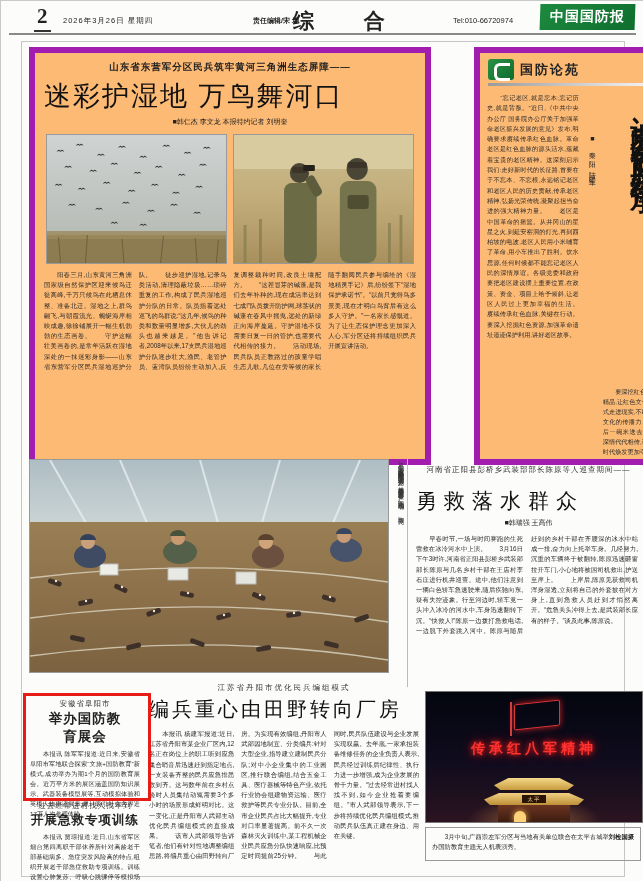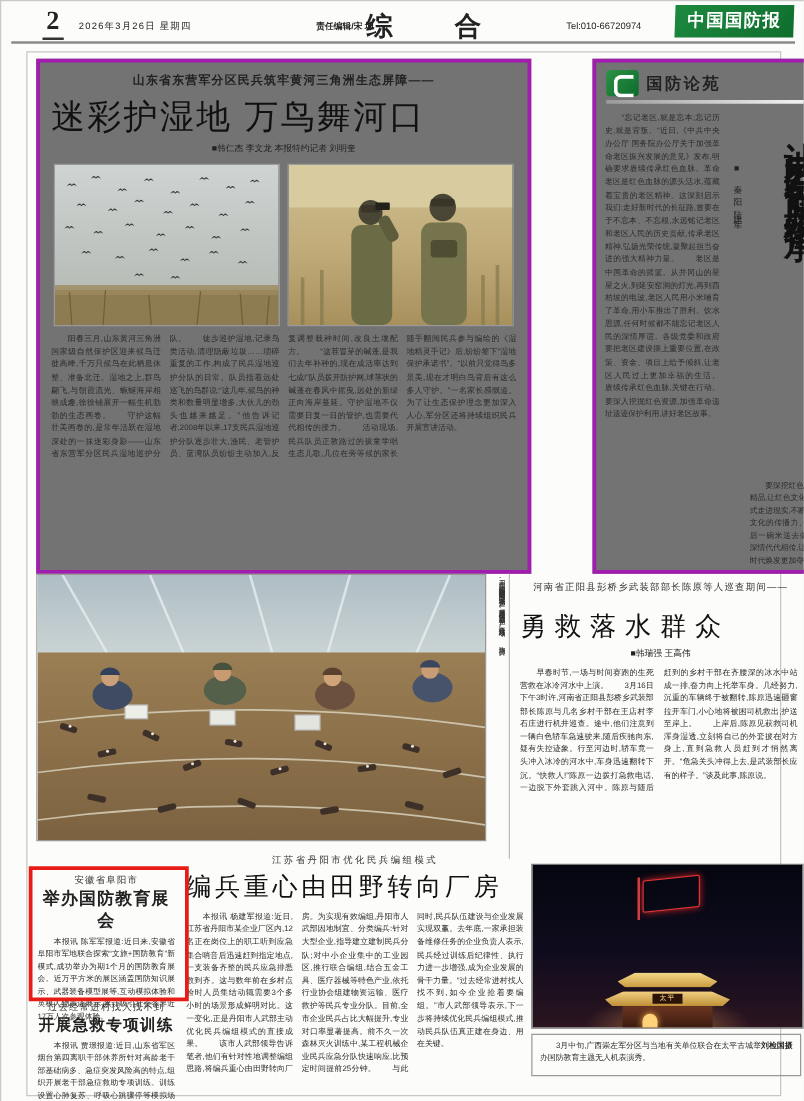--- a/index.html
+++ b/index.html
@@ -11,21 +11,21 @@
   .date{position:absolute;left:62px;top:15px;font-size:7.5px;font-weight:normal;letter-spacing:1px;}
   .editor{position:absolute;left:252px;top:15px;font-size:7px;font-weight:bold;}
   .secname{position:absolute;left:292px;top:6px;font-size:21px;font-weight:bold;letter-spacing:22px;white-space:nowrap;text-align:center;}
   .tel{position:absolute;left:452px;top:15px;font-size:7.5px;}
   .masthead{position:absolute;right:9px;top:3px;width:95px;height:26px;background:linear-gradient(135deg,#1d8a3f,#0f6e2e);
             color:#fff;display:flex;align-items:center;justify-content:center;
             font-family:"Liberation Serif",serif;font-weight:bold;font-size:14px;letter-spacing:1px;transform:skewX(-2deg);}
   .hdr-rule{position:absolute;left:8px;top:32px;width:627px;height:2px;background:#8a8a8a;}
   .frame{position:absolute;left:20px;top:40px;width:602px;height:834px;border:1px solid #c6c6c4;}
   
-  .box{position:absolute;background:#737373;border:3px solid #a21caf;}
+  .box{position:absolute;background:#fdba74;border:6px solid #a21caf;}
   .kicker{text-align:center;font-size:9.5px;font-weight:bold;color:#222;letter-spacing:1px;}
   .kicker-sm{text-align:center;font-size:7.5px;color:#333;letter-spacing:1px;}
   .headline{text-align:left;font-weight:normal;color:#111;white-space:nowrap;}
   .byline{text-align:center;font-size:7px;color:#222;margin-top:3px;}
   .bodytext{font-size:6.3px;line-height:1.62;text-align:justify;color:#2a2a2a;overflow:hidden;}
   .cols4{column-count:4;column-gap:7px;}
   .cols3{column-count:3;column-gap:7px;}
   .cols2{column-count:2;column-gap:8px;}
   
   .main-box{left:28px;top:46px;width:390px;height:406px;padding:0;}
@@ -51,21 +51,21 @@
   .mid-photo{position:absolute;left:28px;top:458px;width:358px;height:212px;border:1px solid #999;overflow:hidden;}
   .mid-cap{position:absolute;left:389px;top:458px;width:14px;height:212px;writing-mode:vertical-rl;
            font-size:6px;line-height:1.3;color:#333;letter-spacing:.5px;overflow:hidden;}
   
   .rescue{position:absolute;left:406px;top:458px;width:234px;height:228px;border-left:1px solid #bbb;padding:6px 0 0 8px;box-sizing:border-box;}
   .rescue-title{font-size:21px;letter-spacing:7px;margin-top:12px;}
   .rescue-cols{height:152px;margin-top:6px;width:222px;}
   
   .bl-a{position:absolute;left:29px;top:698px;width:110px;}
   .bl-b{position:absolute;left:29px;top:800px;width:110px;}
-  .bl-head{font-size:13.5px;font-weight:bold;text-align:center;letter-spacing:1px;margin:1px 0 3px;}
+  .bl-head{font-size:13.5px;font-weight:bold;text-align:center;letter-spacing:1px;margin:1px 15px 3px;}
   .bl-head2{font-size:12.5px;font-weight:bold;text-align:center;letter-spacing:1px;margin:1px 0 3px;}
   .bl-body{font-size:6.2px;line-height:1.6;text-align:justify;color:#2a2a2a;overflow:hidden;}
   .redbox{position:absolute;left:22px;top:692px;width:122px;height:102px;border:3px solid #e81c16;z-index:30;pointer-events:none;}
   
   .militia{position:absolute;left:148px;top:682px;width:270px;height:194px;}
   .militia-title{font-size:20px;letter-spacing:3px;margin-top:3px;}
   .militia-cols{height:142px;margin-top:6px;}
   
   .night{position:absolute;left:424px;top:690px;width:216px;height:130px;border:1px solid #777;overflow:hidden;
          background:linear-gradient(180deg,#04060f 0%,#100c1e 55%,#2b1420 100%);}
@@ -314,20 +314,21 @@
 
   <div class="militia">
     <div class="kicker-sm" style="letter-spacing:2px;">江苏省丹阳市优化民兵编组模式</div>
     <div class="headline militia-title">编兵重心由田野转向厂房</div>
     <div class="bodytext cols3 militia-cols">　　本报讯 杨建军报道:近日,江苏省丹阳市某企业厂区内,12名正在岗位上的职工听到应急集合哨音后迅速赶到指定地点,一支装备齐整的民兵应急排悉数到齐。这与数年前在乡村点验时人员集结动辄需要3个多小时的场景形成鲜明对比。这一变化,正是丹阳市人武部主动优化民兵编组模式的直接成果。　　该市人武部领导告诉笔者,他们有针对性地调整编组思路,将编兵重心由田野转向厂房。为实现有效编组,丹阳市人武部因地制宜、分类编兵:针对大型企业,指导建立建制民兵分队;对中小企业集中的工业园区,推行联合编组,结合五金工具、医疗器械等特色产业,依托行业协会组建物资运输、医疗救护等民兵专业分队。目前,全市企业民兵占比大幅提升,专业对口率显著提高。前不久一次森林灭火训练中,某工程机械企业民兵应急分队快速响应,比预定时间提前25分钟。　　与此同时,民兵队伍建设与企业发展实现双赢。去年底,一家承担装备维修任务的企业负责人表示,民兵经过训练后纪律性、执行力进一步增强,成为企业发展的骨干力量。“过去经常进村找人找不到,如今企业抢着要编组。”市人武部领导表示,下一步将持续优化民兵编组模式,推动民兵队伍真正建在身边、用在关键。</div>
   </div>
 
   <div class="night">
     <div class="flagpole"></div>
     <div class="flagshape"></div>
+    <div class="drone-text">传承红八军精神</div>
     <div class="glow"></div>
     <div class="gate">
       <div class="roof1"></div>
       <div class="roof2"></div>
       <div class="plaque">太平</div>
       <div class="wall"></div>
       <div class="door"></div>
     </div>
   </div>
   <div class="night-cap">

